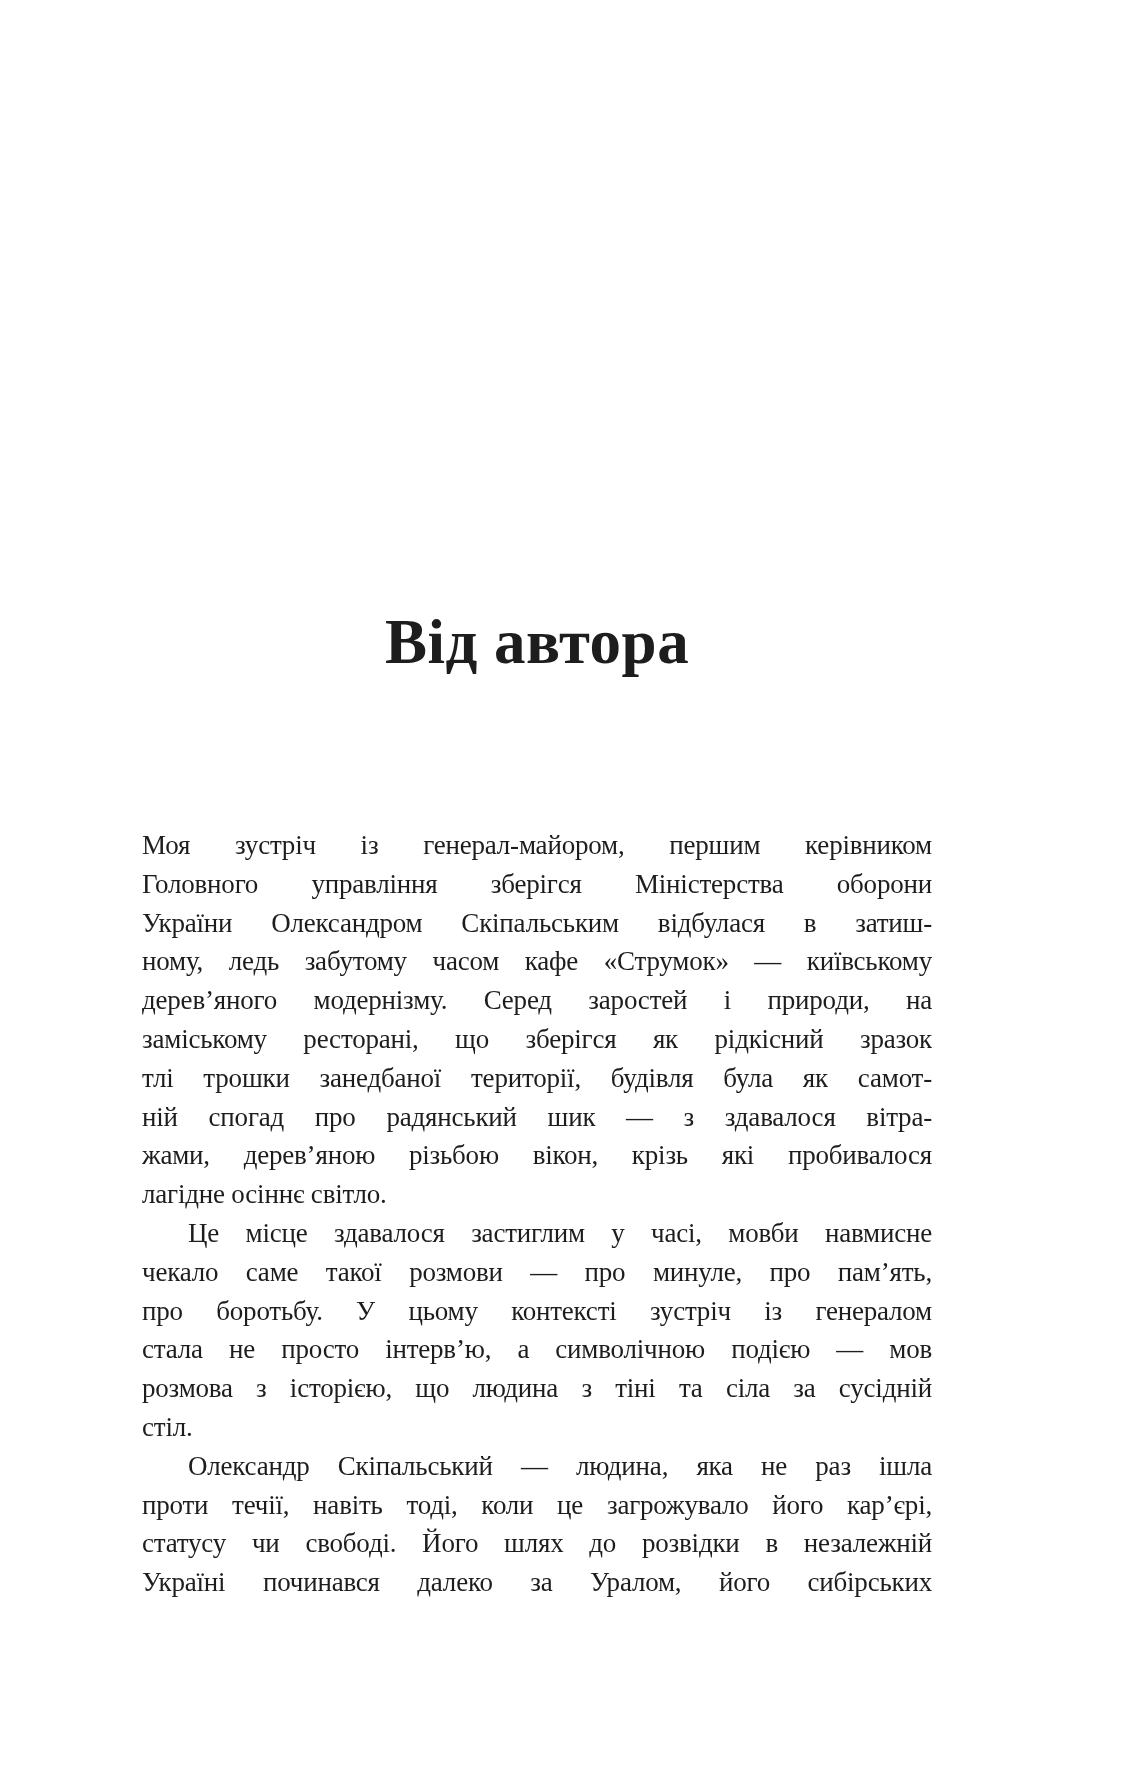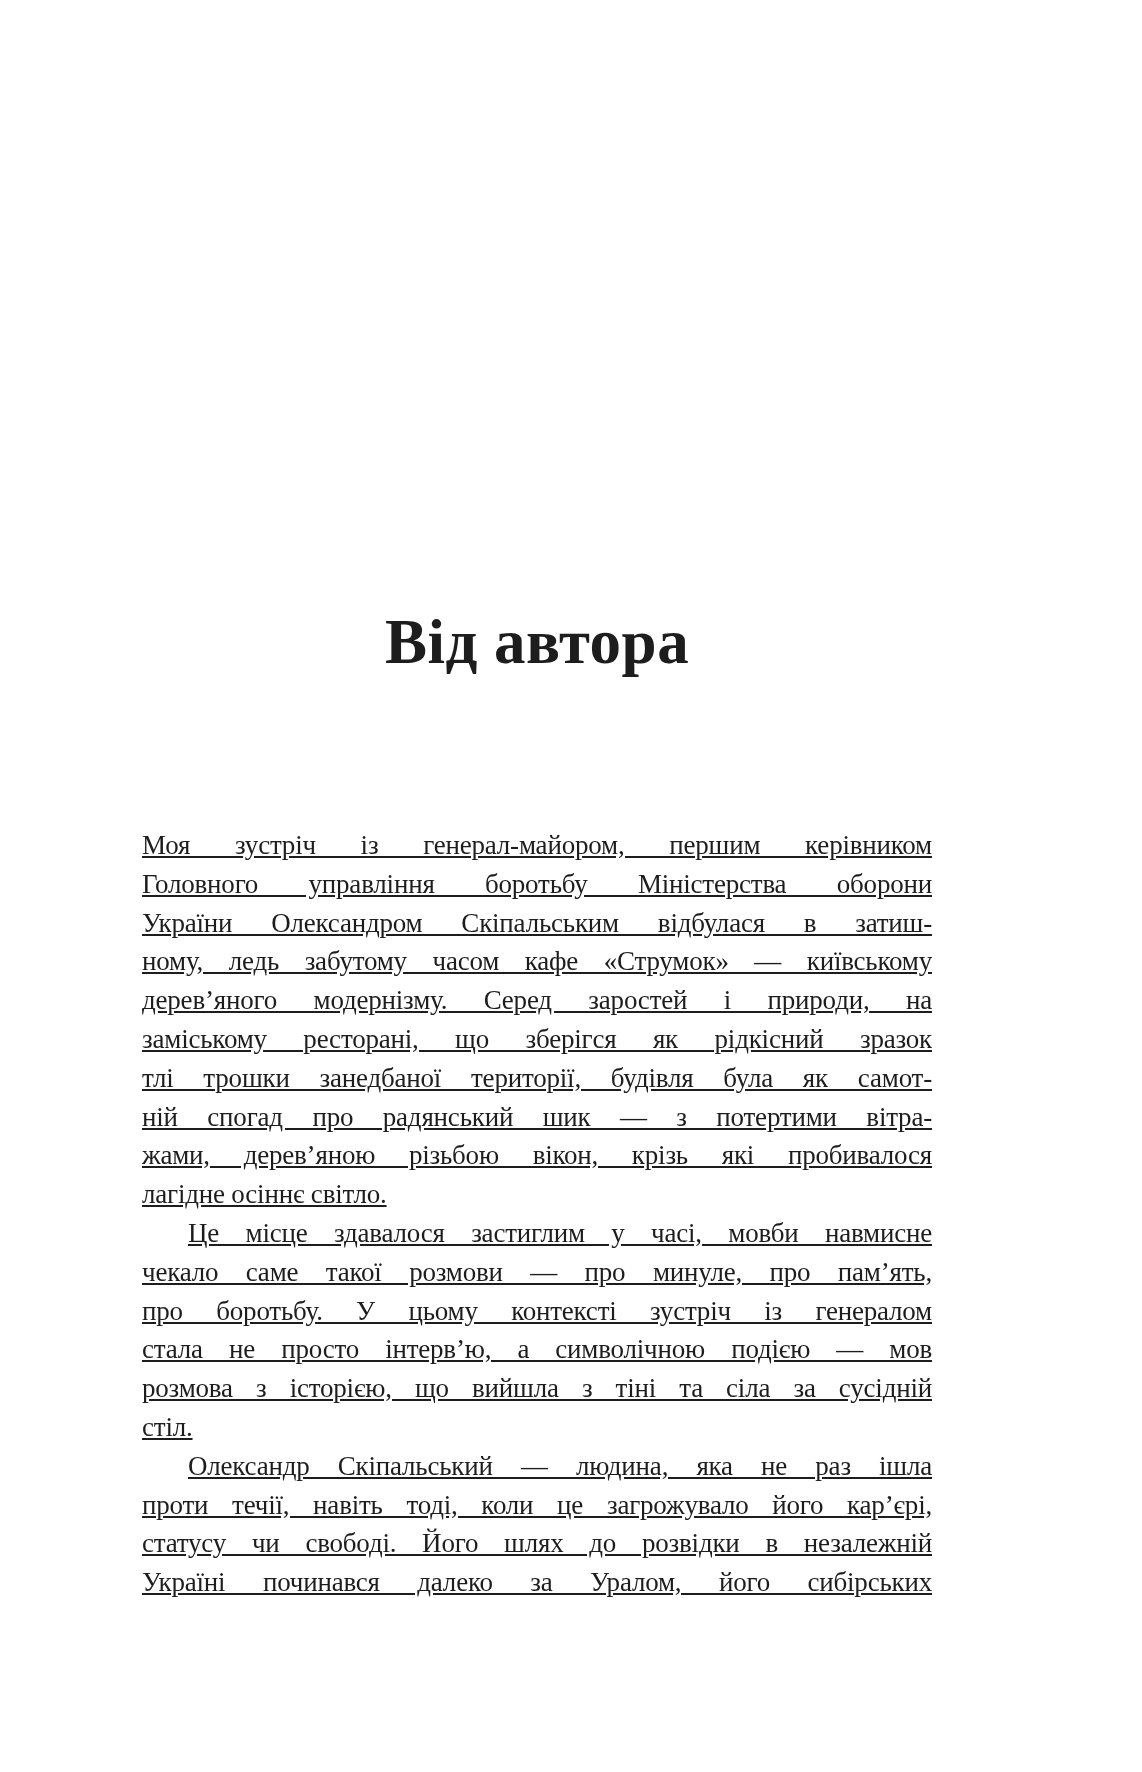--- a/index.html
+++ b/index.html
@@ -41,54 +41,53 @@
   .paragraph {
     margin: 0;
     padding: 0;
   }
   .line {
     height: 38.8px;
     line-height: 38.8px;
     text-align: justify;
     text-align-last: justify;
     white-space: normal;
-    text-decoration: underline;
   }
   .line.para-last {
     text-align-last: left;
   }
   .line.indent {
     text-indent: 46px;
   }
 </style>
 </head>
 <body>
 
 <div class="page">
   <h1 class="chapter-title">Від автора</h1>
 
   <div class="body-text">
       <div class="paragraph">
         <div class="line">Моя зустріч із генерал-майором, першим керівником</div>
-        <div class="line">Головного управління боротьбу Міністерства оборони</div>
+        <div class="line">Головного управління зберігся Міністерства оборони</div>
         <div class="line">України Олександром Скіпальським відбулася в затиш-</div>
         <div class="line">ному, ледь забутому часом кафе «Струмок» — київському</div>
         <div class="line">дерев’яного модернізму. Серед заростей і природи, на</div>
         <div class="line">заміському ресторані, що зберігся як рідкісний зразок</div>
         <div class="line">тлі трошки занедбаної території, будівля була як самот-</div>
-        <div class="line">ній спогад про радянський шик — з потертими вітра-</div>
+        <div class="line">ній спогад про радянський шик — з здавалося вітра-</div>
         <div class="line">жами, дерев’яною різьбою вікон, крізь які пробивалося</div>
         <div class="line para-last">лагідне осіннє світло.</div>
       </div>
       <div class="paragraph">
         <div class="line indent">Це місце здавалося застиглим у часі, мовби навмисне</div>
         <div class="line">чекало саме такої розмови — про минуле, про пам’ять,</div>
         <div class="line">про боротьбу. У цьому контексті зустріч із генералом</div>
         <div class="line">стала не просто інтерв’ю, а символічною подією — мов</div>
-        <div class="line">розмова з історією, що вийшла з тіні та сіла за сусідній</div>
+        <div class="line">розмова з історією, що людина з тіні та сіла за сусідній</div>
         <div class="line para-last">стіл.</div>
       </div>
       <div class="paragraph">
         <div class="line indent">Олександр Скіпальський — людина, яка не раз ішла</div>
         <div class="line">проти течії, навіть тоді, коли це загрожувало його кар’єрі,</div>
         <div class="line">статусу чи свободі. Його шлях до розвідки в незалежній</div>
         <div class="line">Україні починався далеко за Уралом, його сибірських</div>
       </div>
     </div>
 </div>

